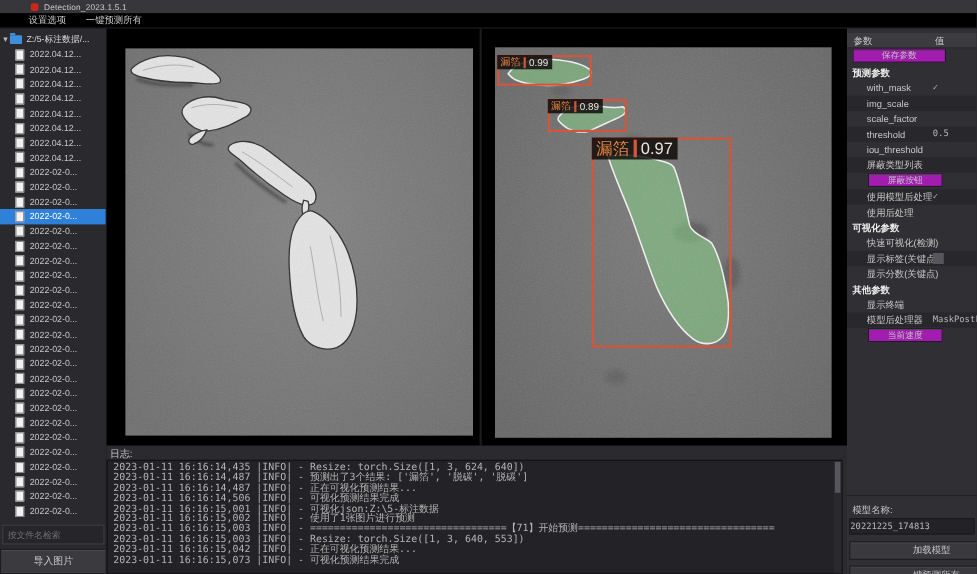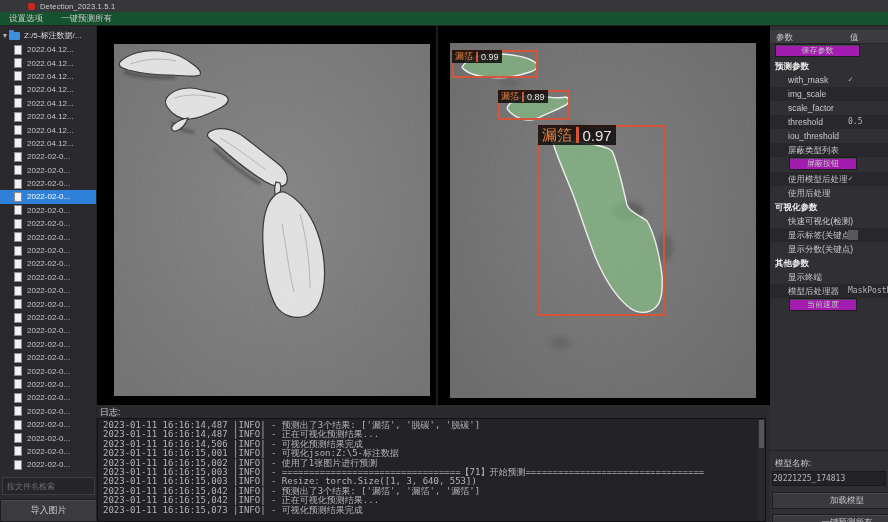--- a/index.html
+++ b/index.html
@@ -6,22 +6,22 @@
   html,body { width:888px; height:522px; overflow:hidden; background:#2b2b2f;
               font-family:"Liberation Sans", sans-serif; }
   .app { position:relative; width:888px; height:522px; background:#2b2b2f; }
 
   
   .titlebar { position:absolute; left:0; top:0; width:888px; height:12px;
               background:#37373b; display:flex; align-items:center;padding-left:24px; }
   .appicon { width:7px; height:7px; background:#c8281e; border-radius:2px; margin:0 5px 0 4px; }
   .title { font-size:7.5px; color:#cfcfcf; letter-spacing:.2px; }
   .menubar { position:absolute; left:0; top:12px; width:888px; height:14px;
-             background:#14532d; border-bottom:1px solid #232327;
-             display:flex; align-items:center; gap:18px; padding-left:9px; }
+             background:#000000; border-bottom:1px solid #232327;
+             display:flex; align-items:center; gap:18px; padding-left:26px; }
   .menuitem { font-size:8.5px; color:#c8c8c8; cursor:default; }
 
   
   .sidebar { position:absolute; left:0; top:26px; width:97px; height:496px;
              background:#2a2a2e; border-right:1px solid #232327; overflow:hidden; }
   .treeroot { position:absolute; left:0; top:3px; height:13px; display:flex; align-items:center; padding-left:3px; width:97px; }
   .arrow { color:#b8b8b8; font-size:8px; margin-right:2px; }
   .foldericon { position:relative; width:11px; height:8px; background:#3d8edb; border-radius:1px; margin-right:4px; flex:none; }
   .foldericon::before { content:""; position:absolute; left:0; top:-2px; width:5px; height:2px; background:#3d8edb; border-radius:1px 1px 0 0; }
   .rootlabel { font-size:8px; color:#dcdcdc; white-space:nowrap; }
@@ -344,28 +344,28 @@
           <span class="dl">漏箔</span>
           <span class="dv"></span>
           <span class="ds">0.97</span>
         </div>
       </div>
     </div>
   </div>
 
   <div class="loglabel">日志:</div>
   <div class="logbox">
+      <div class="logline">2023-01-11 16:16:14,435 |INFO| - Resize: torch.Size([1, 3, 624, 640])</div>
       <div class="logline">2023-01-11 16:16:14,487 |INFO| - 预测出了3个结果: ['漏箔', '脱碳', '脱碳']</div>
       <div class="logline">2023-01-11 16:16:14,487 |INFO| - 正在可视化预测结果...</div>
       <div class="logline">2023-01-11 16:16:14,506 |INFO| - 可视化预测结果完成</div>
       <div class="logline">2023-01-11 16:16:15,001 |INFO| - 可视化json:Z:\5-标注数据</div>
       <div class="logline">2023-01-11 16:16:15,002 |INFO| - 使用了1张图片进行预测</div>
       <div class="logline">2023-01-11 16:16:15,003 |INFO| - =================================【71】开始预测=================================</div>
       <div class="logline">2023-01-11 16:16:15,003 |INFO| - Resize: torch.Size([1, 3, 640, 553])</div>
-      <div class="logline">2023-01-11 16:16:15,042 |INFO| - 预测出了3个结果: ['漏箔', '漏箔', '漏箔']</div>
       <div class="logline">2023-01-11 16:16:15,042 |INFO| - 正在可视化预测结果...</div>
       <div class="logline">2023-01-11 16:16:15,073 |INFO| - 可视化预测结果完成</div>
     </div>
   <div class="logscroll">
     <div class="logthumb"></div>
   </div>
 
   <div class="params">
     <div class="phead">
       <span class="h1">参数</span>

